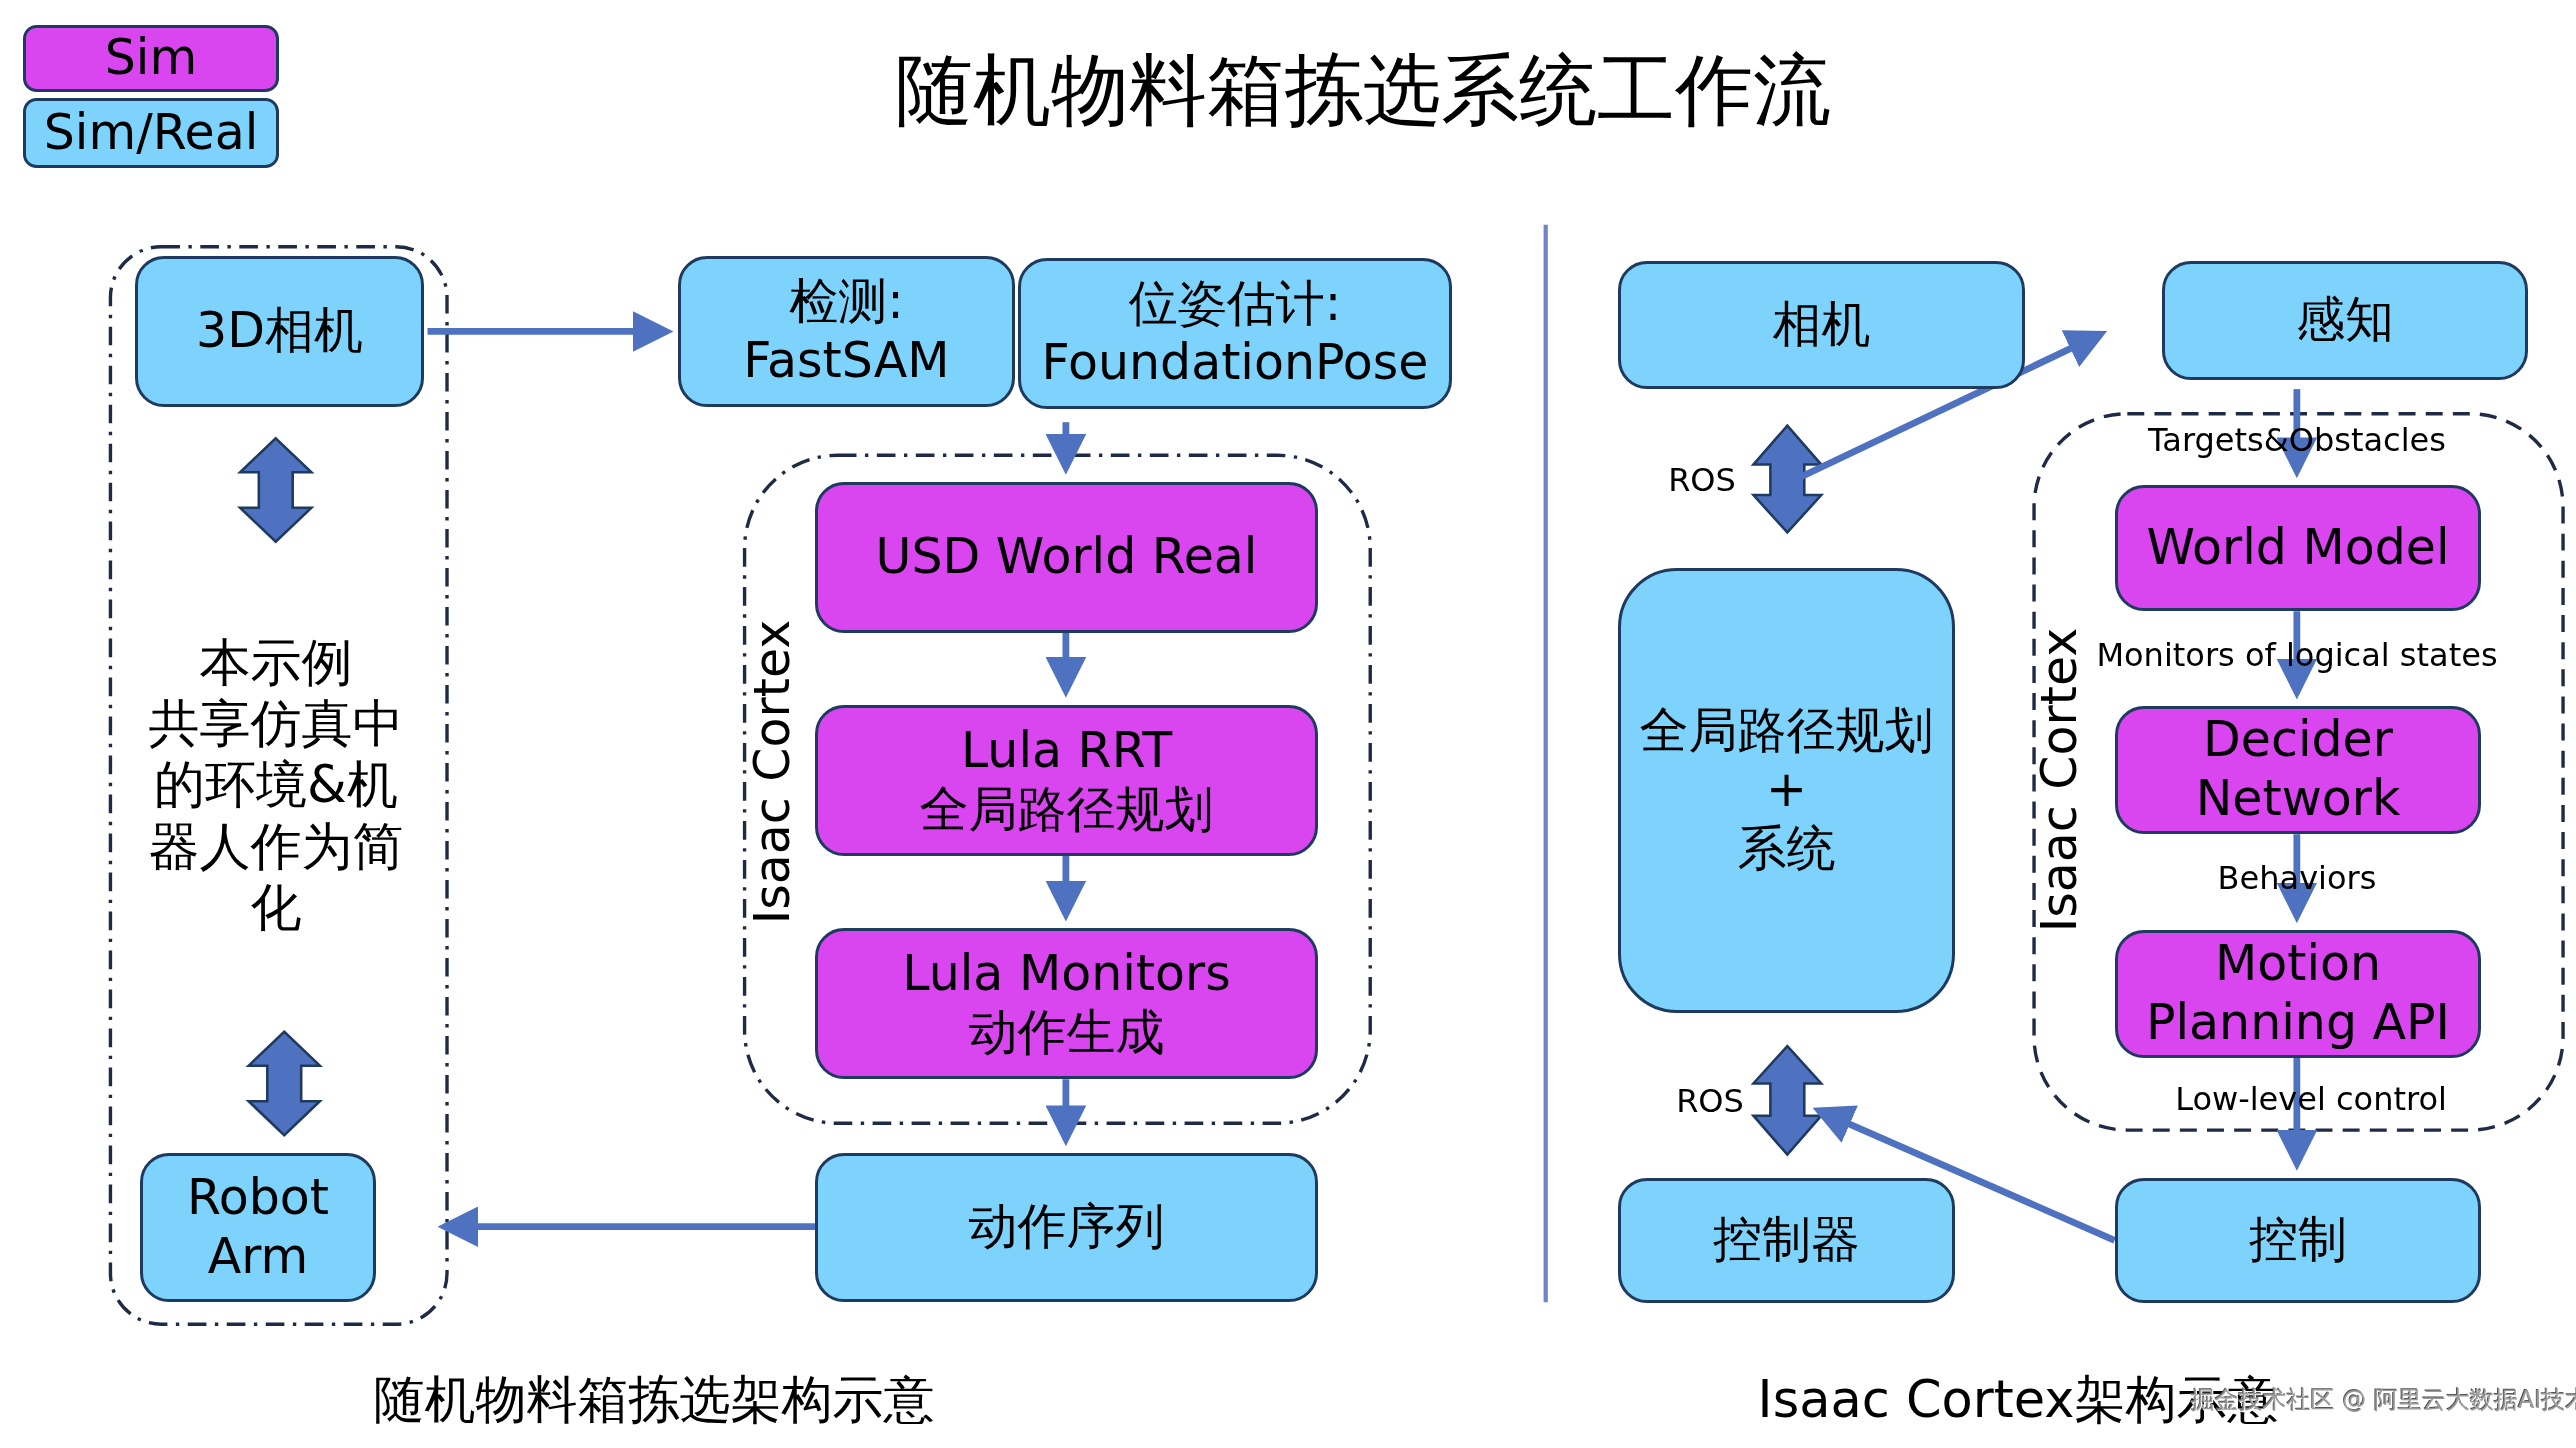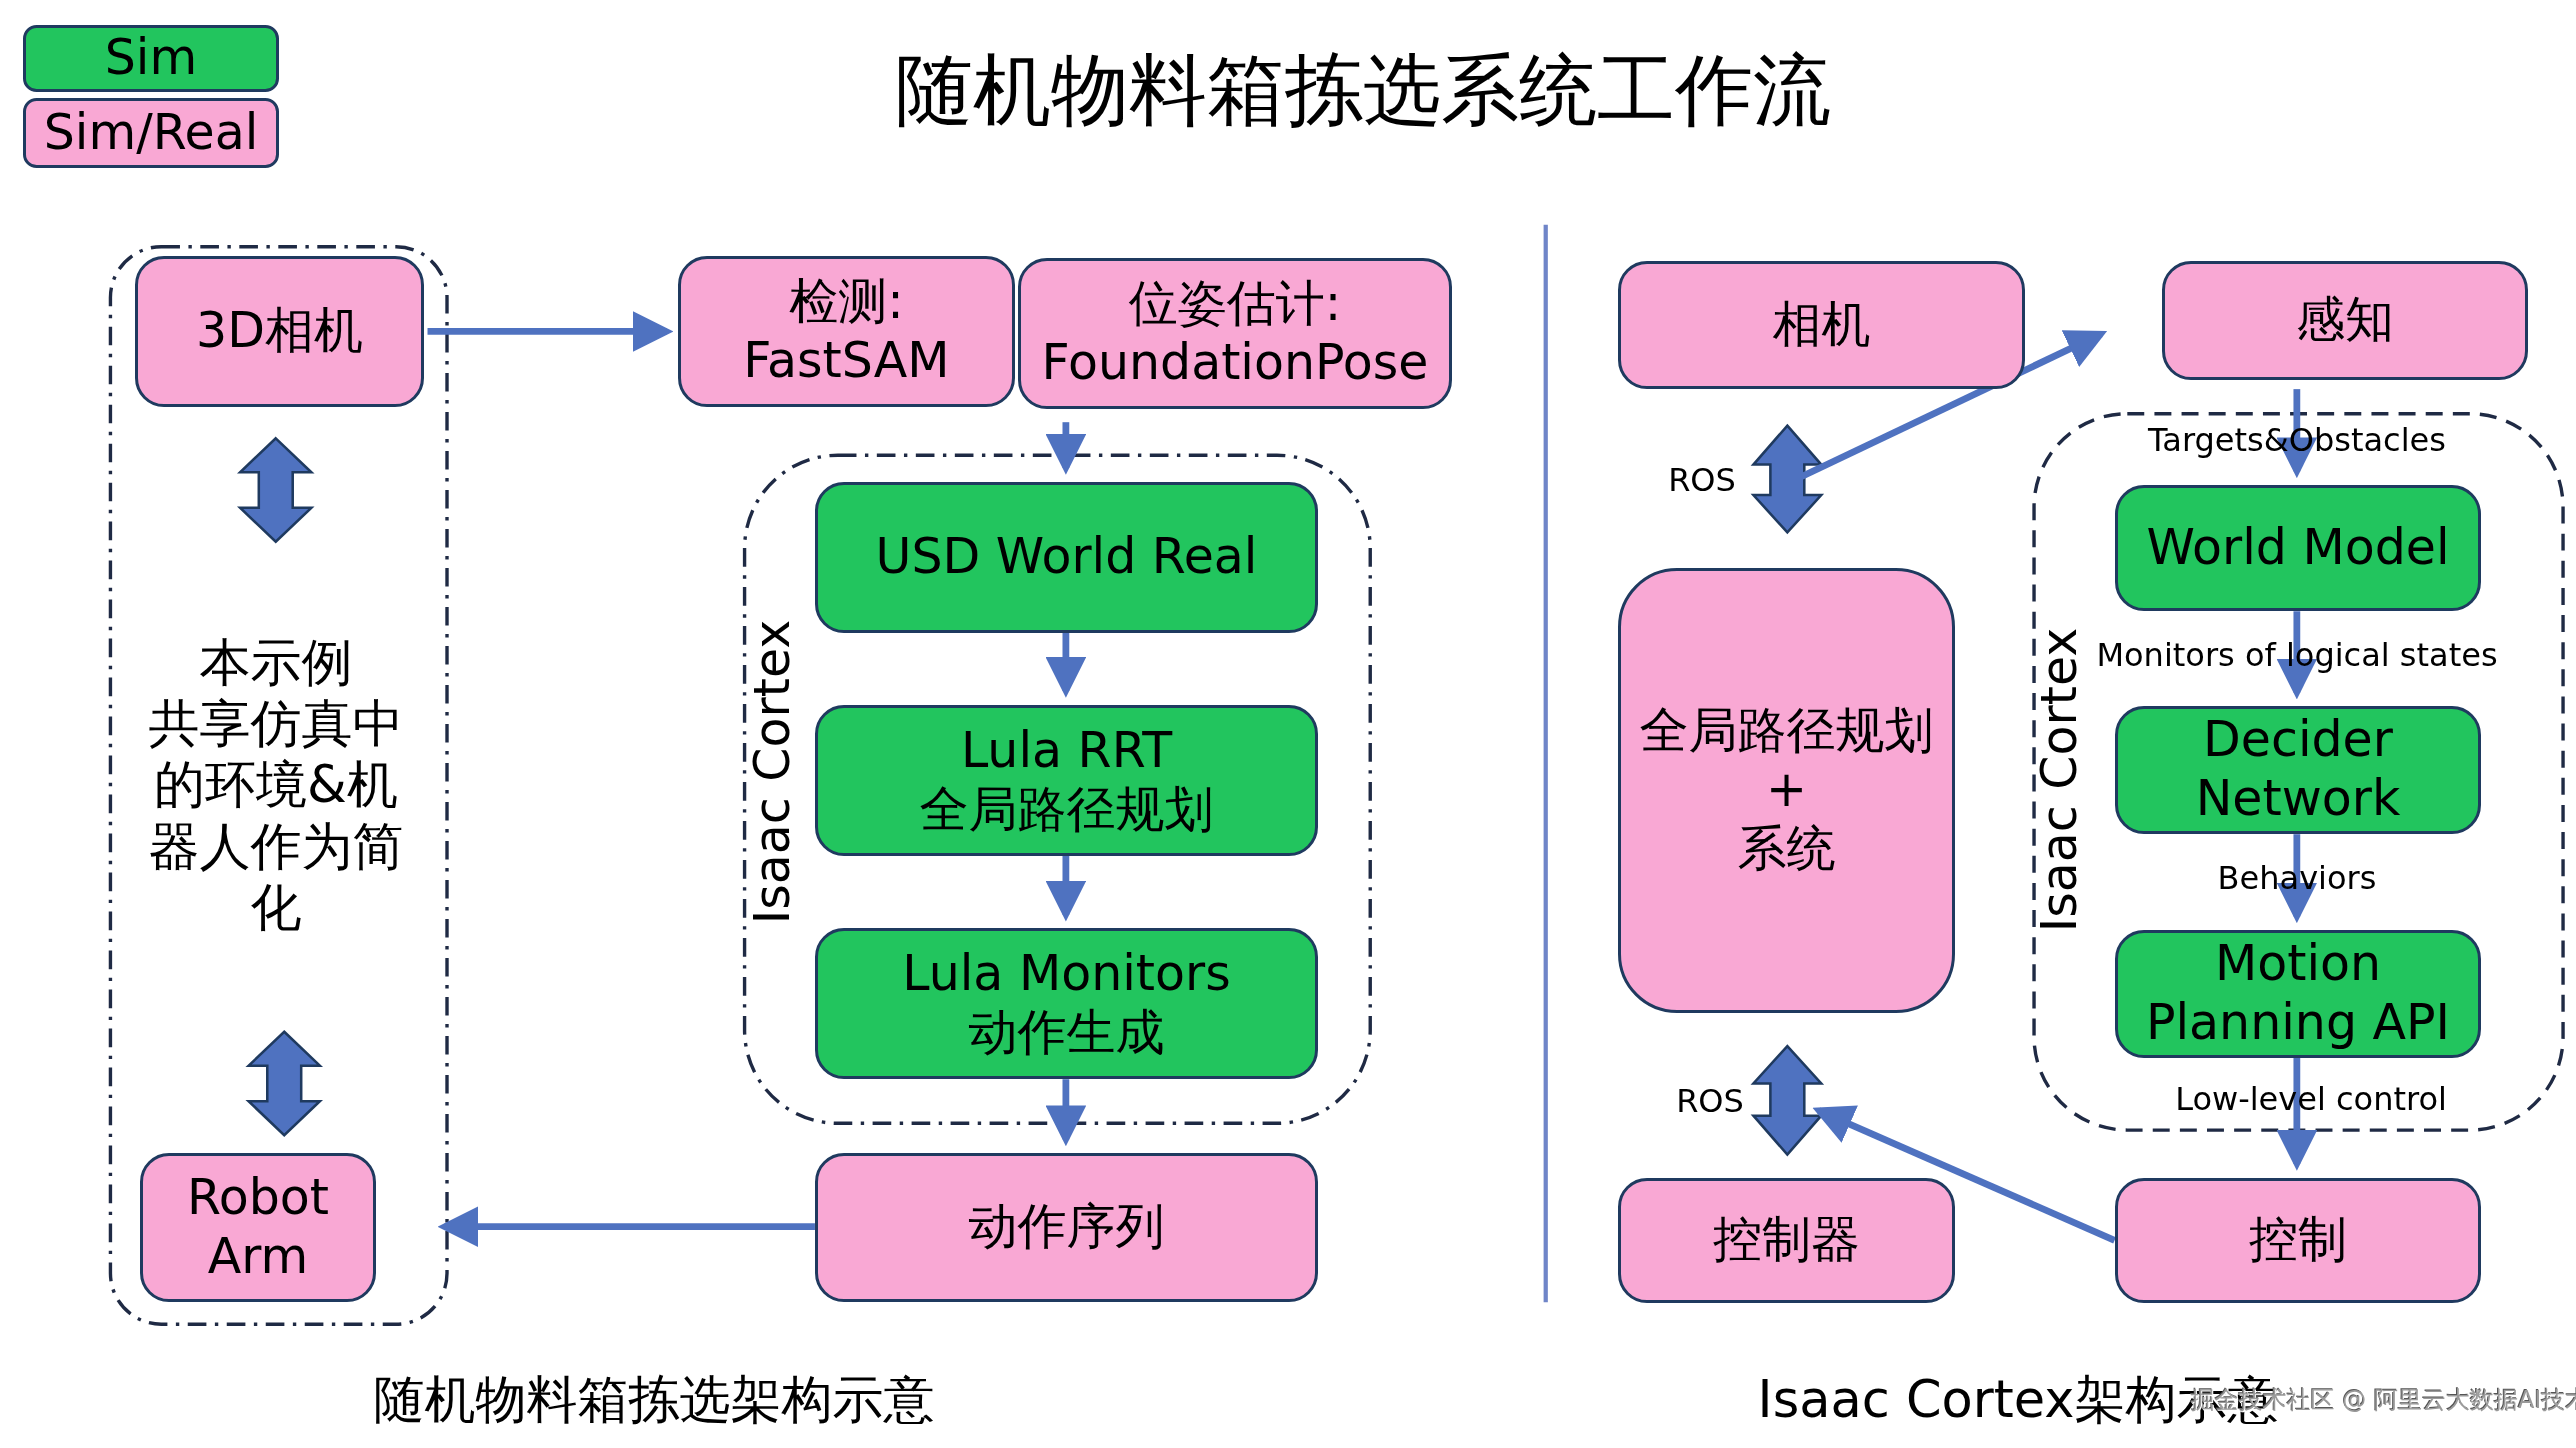--- a/index.html
+++ b/index.html
@@ -1,22 +1,22 @@
 <!DOCTYPE html>
 <html style="font-size:13.6px"><head>
 <meta charset="utf-8">
 <style>
   html, body { margin:0; padding:0; background:#ffffff; }
   body { width:2576px; height:1448px; position:relative; overflow:hidden;
          font-family:"DejaVu Sans","Liberation Sans",sans-serif; color:#000; }
   .box { position:absolute; box-sizing:border-box; border:3.4px solid #1f3a5f;
          border-radius:29px; display:flex; align-items:center; justify-content:center;
          text-align:center; line-height:1.2; }
-  .blue { background:#f9a8d4; }
-  .green { background:#22c55e; }
+  .blue { background:#7dd3fc; }
+  .green { background:#d946ef; }
   .legend { border-radius:13.6px; font-size:49px; }
   .big { font-size:49px; }
   .ml { white-space:pre-line; }
   .label { position:absolute; font-size:32px; white-space:nowrap; transform:translate(-50%,-50%); background:transparent; }
   .vtext { position:absolute; font-size:49px; white-space:nowrap; transform:translate(-50%,-50%) rotate(-90deg); }
   .caption { position:absolute; font-size:51px; white-space:nowrap; transform:translate(-50%,-50%); }
   #title { position:absolute; left:1363px; top:91px; transform:translate(-50%,-50%);
            font-size:78px; white-space:nowrap; }
   .note { position:absolute; left:276px; top:785px; transform:translate(-50%,-50%);
           font-size:51px; text-align:center; line-height:1.2; width:271px; white-space:pre-line; }

